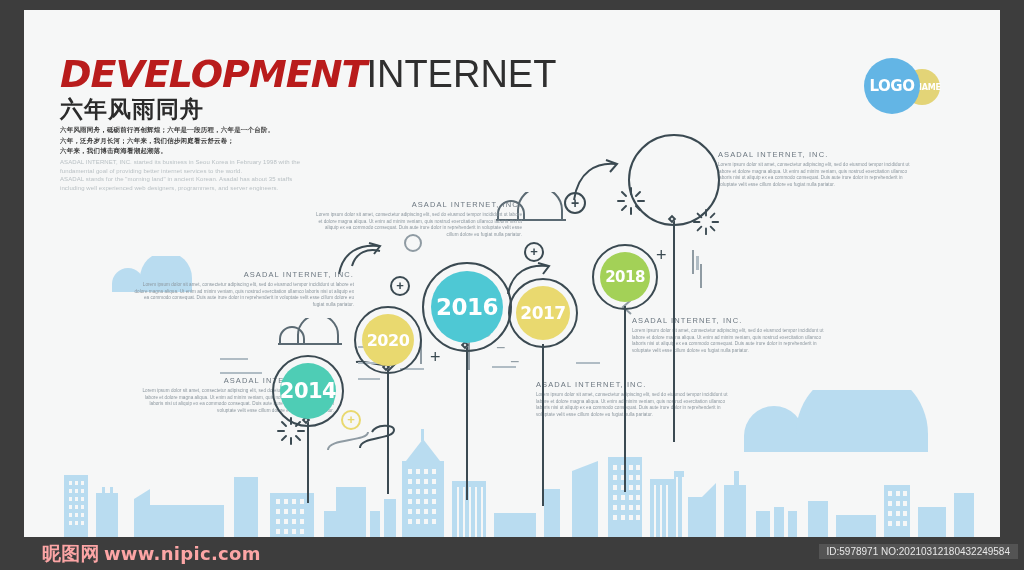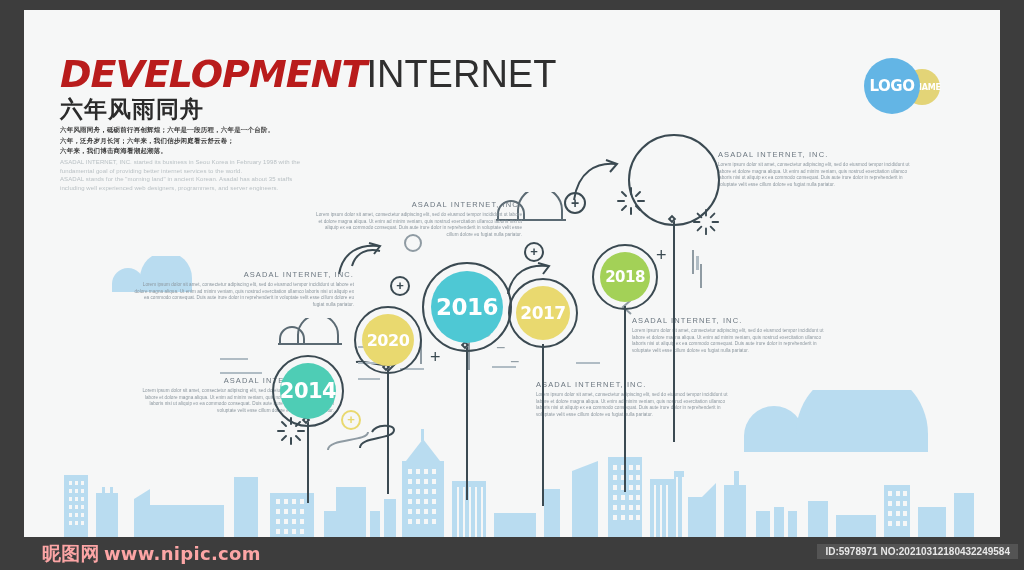--- a/index.html
+++ b/index.html
@@ -122,21 +122,20 @@
     color:#fca5a5; font-size:19px; font-weight:bold; letter-spacing:.3px;
     white-space:nowrap; font-family:"DejaVu Sans", sans-serif;margin-left:28px;
   }
   #wm .cn { font-size:19px; }
   #wm .url { font-size:18px; margin-left:4px; }
   #idbox {
     position:absolute; right:6px; top:7px;
     background:#545454; color:#e8e8e8; font-size:10px;
     padding:2px 8px; white-space:nowrap;
     font-family:"Liberation Sans", sans-serif;
-    font-weight:bold;
   }
   .edge-l { position:absolute; left:0; top:0; width:24px; height:570px; background:#3d3d3d; z-index:40;}
   .edge-r { position:absolute; right:0; top:0; width:24px; height:570px; background:#3d3d3d; z-index:40;}
   .edge-t { position:absolute; left:0; top:0; width:1024px; height:10px; background:#3d3d3d; z-index:40;}
 </style>
 </head>
 <body>
 
 <div id="frame">
 

